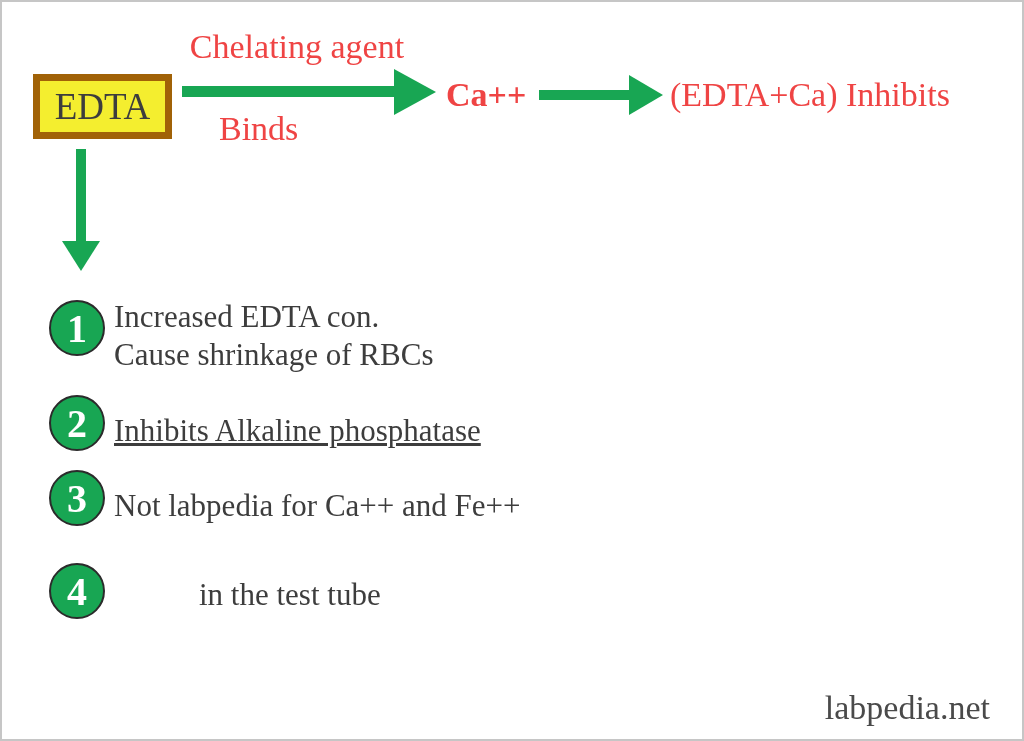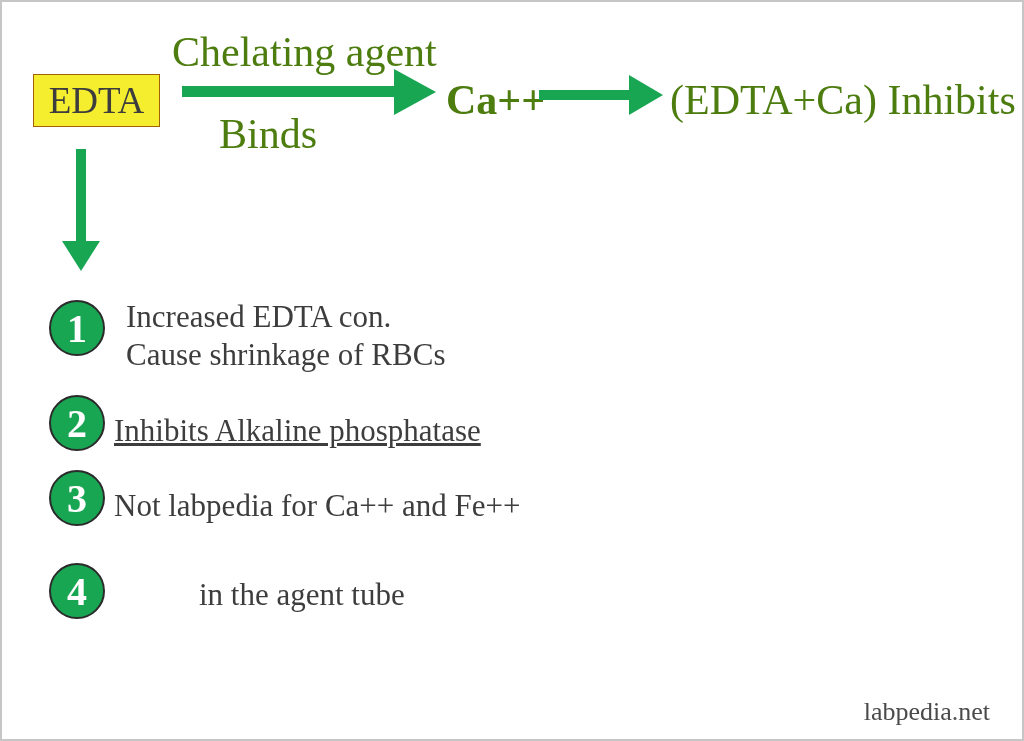--- a/index.html
+++ b/index.html
@@ -20,34 +20,34 @@
   }
 
   
   .edta-box {
     position: absolute;
     left: 31px;
     top: 72px;
     width: 125px;
     height: 51px;
     background: #f4ee2f;
-    border: 1px solid #a16207;
+    border: 7px solid #a16207;
     display: flex;
     align-items: center;
     justify-content: center;
     font-size: 37px;
     color: #3d3d3d;
   }
 
   
   .t-label {
     position: absolute;
-    font-size: 42px;
+    font-size: 34px;
     white-space: nowrap;
-    color: #4d7c0f;
+    color: #ef4444;
   }
   .chelating-label { left: 170px; top: 26px; width: 250px; text-align: center; }
   .binds-label     { left: 217px; top: 108px; }
   .ca-label        { left: 444px; top: 74px; font-weight: bold; }
   .complex-label   { left: 668px; top: 74px; }
 
   
   .arrow1-shaft {
     position: absolute;
     left: 180px; top: 84px;
@@ -118,31 +118,31 @@
   .c4 { top: 561px; }
 
   .item-text {
     position: absolute;
     left: 112px;
     font-size: 31px;
     line-height: 38px;
     color: #3d3d3d;
     white-space: nowrap;
   }
-  .t1 { top: 296px; margin-left: 12px; }
+  .t1 { top: 296px; }
   .t2 { top: 410px; text-decoration: underline; }
   .t3 { top: 485px; }
   .t4 { top: 574px; }
   .indent { padding-left: 85px; }
 
   .watermark {
     position: absolute;
     right: 32px;
     bottom: 12px;
-    font-size: 26px;
+    font-size: 34px;
     color: #4a4a4a;
     margin-top: 20px;
   }
 </style>
 </head>
 <body>
 
 <div class="canvas">
 
   <div class="edta-box">
@@ -183,18 +183,18 @@
     <span>3</span>
   </div>
   <div class="item-text t3">
     <div>Not labpedia for Ca++ and Fe++</div>
   </div>
 
   <div class="num-circle c4">
     <span>4</span>
   </div>
   <div class="item-text t4">
-    <div class="indent">in the agent tube</div>
+    <div class="indent">in the test tube</div>
   </div>
 
   <div class="watermark">labpedia.net</div>
 
 </div>
 
 </body></html>

